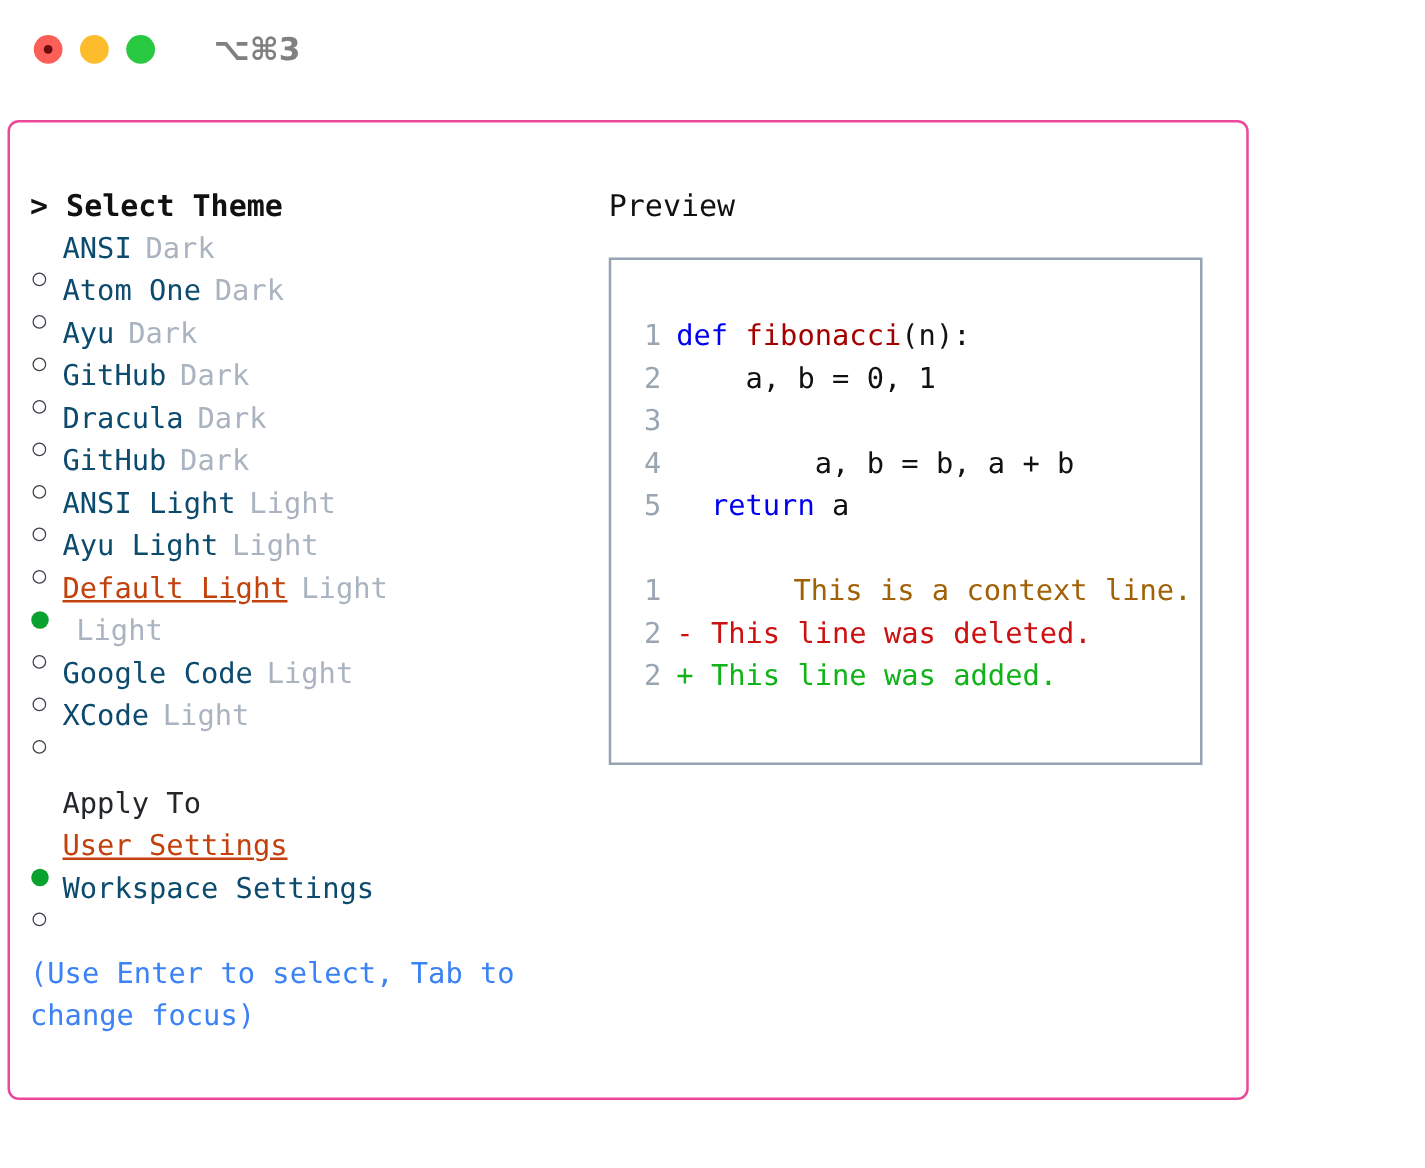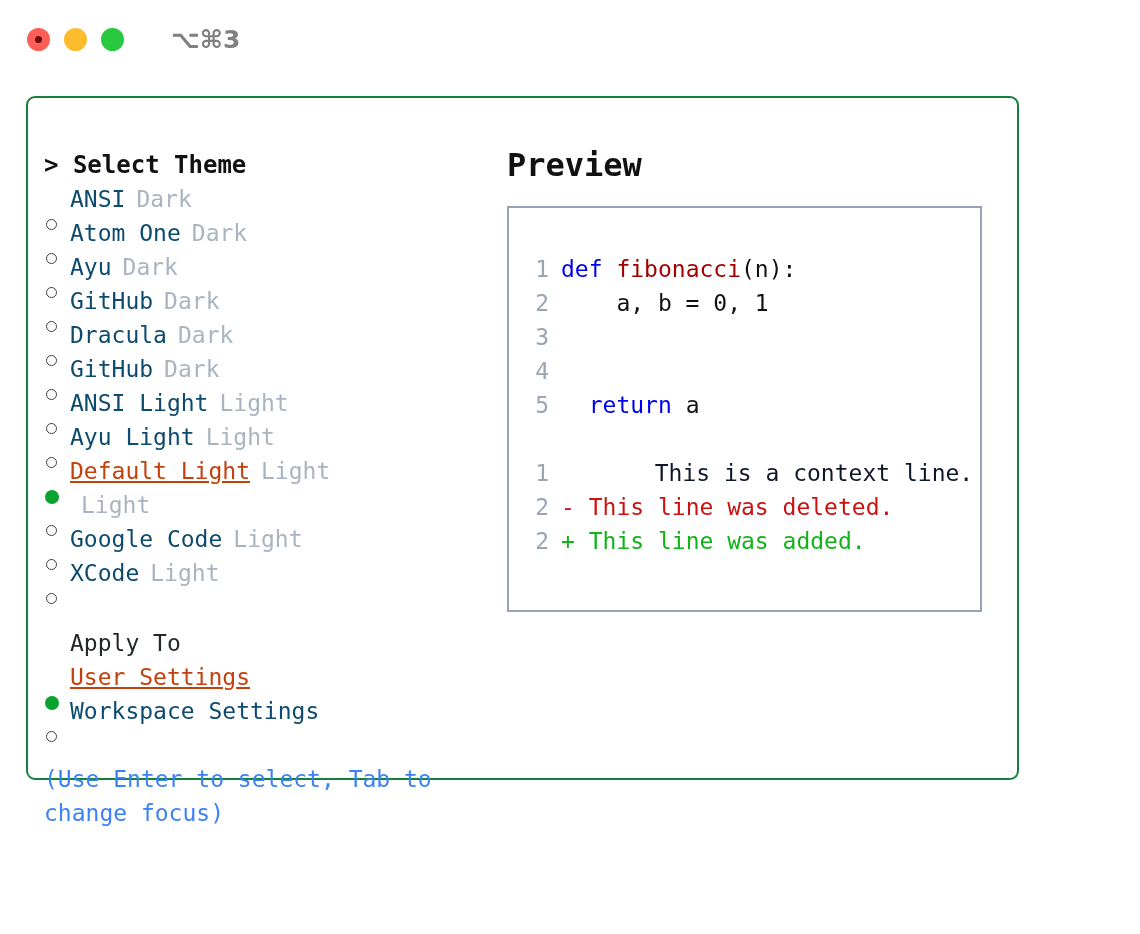--- a/index.html
+++ b/index.html
@@ -63,25 +63,25 @@
     color: #808080;
     font-size: 25px;
     font-weight: bold;
     letter-spacing: 0px;
     font-family: "DejaVu Sans", "Liberation Sans", sans-serif;
   }
 
   
   .panel {
     position: absolute;
-    left: 26px;
+    left: 6px;
     top: 96px;
     width: 993px;
-    height: 684px;
-    border: 2px solid #15803d;
+    height: 784px;
+    border: 2px solid #ec4899;
     border-radius: 9px;
     box-sizing: border-box;
     background: #ffffff;
   }
 
   .cols {
     position: absolute;
     left: 0; top: 0;
     width: 100%; height: 100%;
   }
@@ -165,22 +165,22 @@
   }
 
   
   .right {
     position: absolute;
     left: 479px;
     top: 50px;
     width: 490px;
   }
   .preview-title {
-    font-size: 32px;
-    font-weight: bold;
+    font-size: 24px;
+    font-weight: normal;
     color: #111111;
     line-height: 34px;
     white-space: pre;
   }
   .preview-box {
     margin-top: 24px;
     width: 475px;
     height: 406px;
     border: 2px solid #97a3b2;
     box-sizing: border-box;
@@ -203,21 +203,21 @@
     flex: 0 0 28px;
     text-align: right;
     color: #9aa5b1;
     margin-right: 12px;
   }
   .ctext { white-space: pre; }
   .kw  { color: #0000f0; }
   .fn  { color: #a40000; }
   .pl  { color: #111111; }
   .blank-line { height: 34px; }
-  .ctx { color: #0f172a; margin-left: 33px; }
+  .ctx { color: #a16207; margin-left: 33px; }
   .del { color: #cc1111; }
   .add { color: #11b418; }
 </style>
 </head>
 <body>
 
 <div class="page">
 
   <div class="titlebar">
     <div class="dots">
@@ -260,21 +260,21 @@
       </div>
 
       <div class="right">
         <div class="preview-title">Preview</div>
         <div class="preview-box">
           <div class="code">
             <div id="code-lines">
                 <div class="cline"><span class="lnum">1</span><span class="ctext"><span class="kw">def </span><span class="fn">fibonacci</span><span class="pl">(n):</span></span></div>
                 <div class="cline"><span class="lnum">2</span><span class="ctext"><span class="pl">    a, b = 0, 1</span></span></div>
                 <div class="cline"><span class="lnum">3</span></div>
-                <div class="cline"><span class="lnum">4</span></div>
+                <div class="cline"><span class="lnum">4</span><span class="ctext"><span class="pl">        a, b = b, a + b</span></span></div>
                 <div class="cline"><span class="lnum">5</span><span class="ctext"><span class="pl">  </span><span class="kw">return</span><span class="pl"> a</span></span></div>
               </div>
             <div class="blank-line"></div>
             <div id="diff-lines">
                 <div class="cline"><span class="lnum">1</span><span class="ctext ctx">  </span><span class="ctext ctx">This is a context line.</span></div>
                 <div class="cline"><span class="lnum">2</span><span class="ctext del">- </span><span class="ctext del">This line was deleted.</span></div>
                 <div class="cline"><span class="lnum">2</span><span class="ctext add">+ </span><span class="ctext add">This line was added.</span></div>
               </div>
           </div>
         </div>

